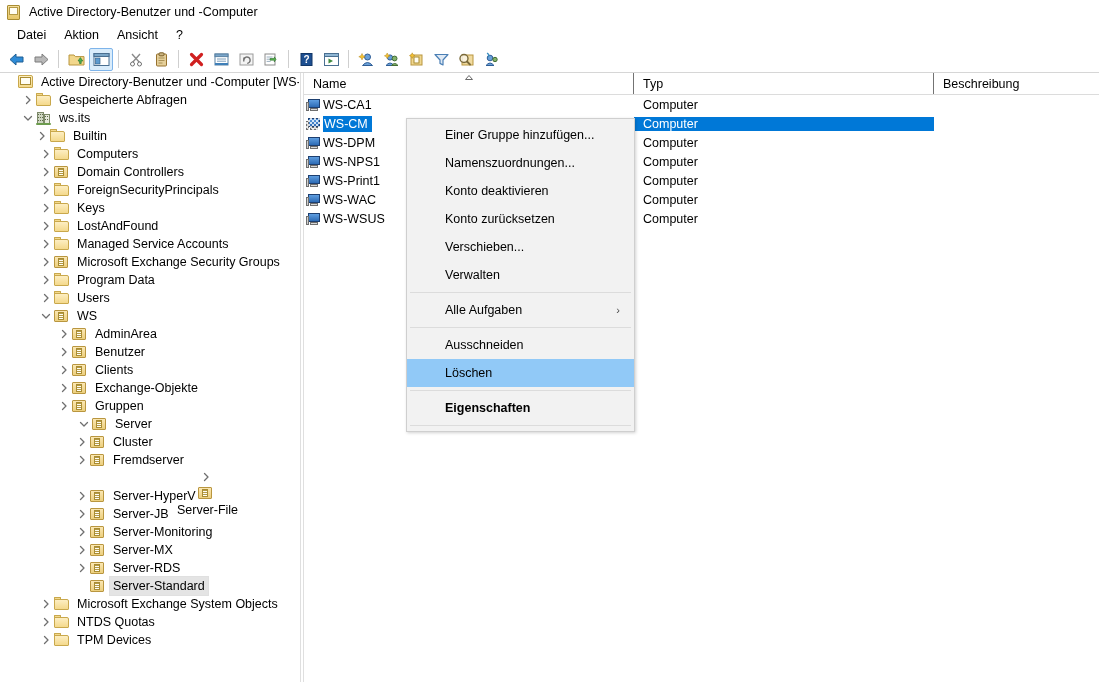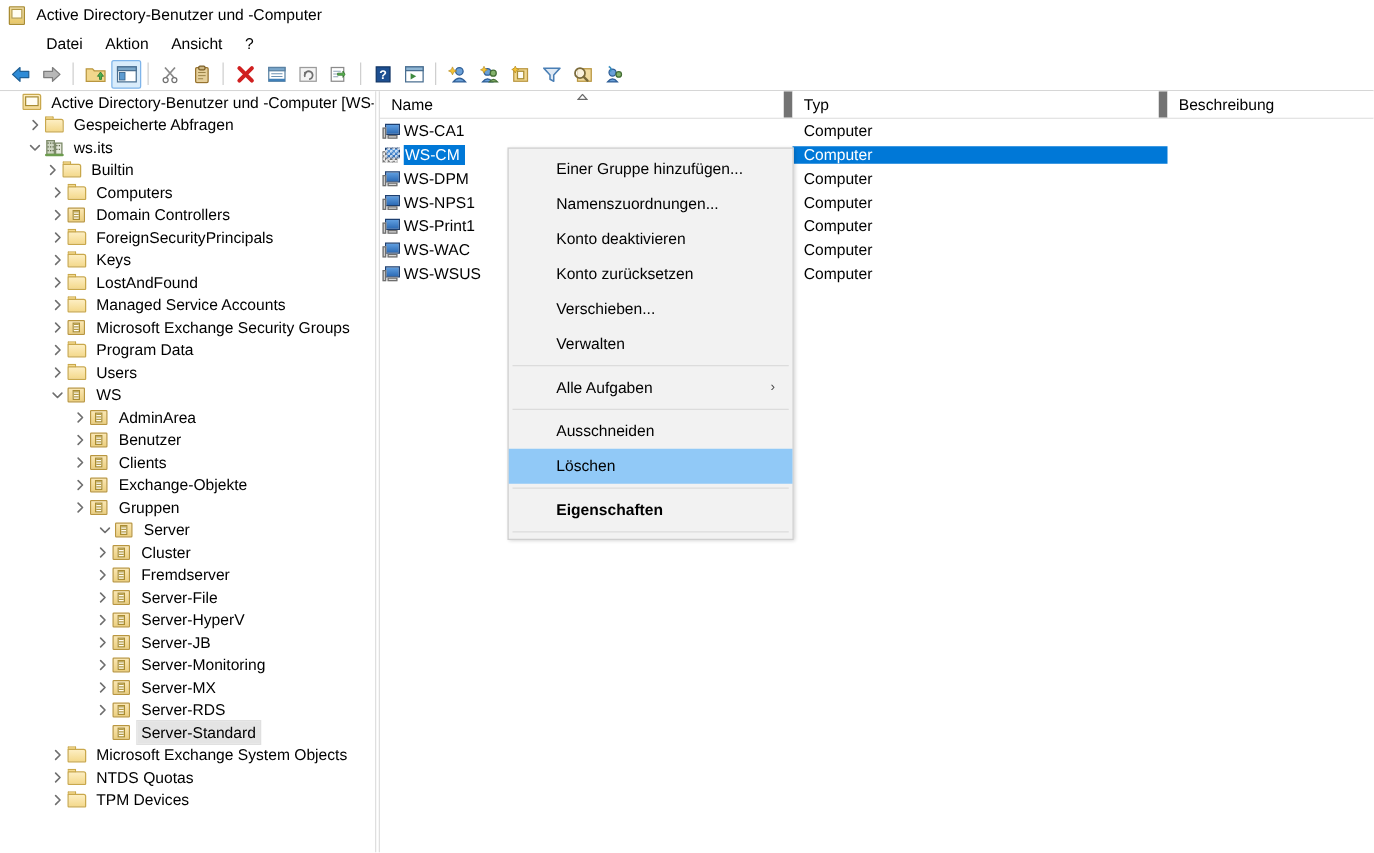--- a/index.html
+++ b/index.html
@@ -47,21 +47,20 @@
   }
 
   
   #menubar {
     height: 22px;
     display: flex;
     align-items: center;
     padding-left: 8px;
     background: #ffffff;
     border-bottom: none;
-    margin-left: 20px;
   }
   #menubar .menu-item {
     font-size: 12.5px;
     padding: 2px 9px;
     color: #000;
     cursor: default;
     white-space: nowrap;
   }
 
   
@@ -226,21 +225,21 @@
     align-items: stretch;
     background: #ffffff;
     border-bottom: 1px solid #dcdcdc;
     position: relative;
   }
   .hcell {
     display: flex; align-items: center;
     padding-left: 9px;
     font-size: 12.5px;
     color: #000;
-    border-right: 7px solid #737373;
+    border-right: 1px solid #737373;
     position: relative;
     cursor: default;
     background:#fff;
   }
   .hcell .sortcaret {
     position:absolute; left:50%; top:1px; transform:translateX(-50%);
     color:#5a5a5a; font-size:8px; line-height:8px;
   }
   .hcell.c-name { width: 330px; flex:0 0 330px; }
   .hcell.c-typ  { width: 300px; flex:0 0 300px; }
@@ -752,21 +751,21 @@
         </span>
         <span class="ic ou">
           <span class="f-back"></span>
           <span class="f-page"></span>
           <span class="f-line" style="top: 5px;"></span>
           <span class="f-line" style="top: 7px;"></span>
           <span class="f-line" style="top: 9px;"></span>
         </span>
         <span class="lbl">Fremdserver</span>
       </div>
-      <div class="tree-row" style="padding-left: 74px;">
+      <div class="tree-row" style="padding-left: 112px; flex-direction: column;">
         <span class="twisty">
           <svg width="10" height="10" viewBox="0 0 10 10">
             <path d="M3.5 1.5 L7 5 L3.5 8.5" fill="none" stroke="#6f6f6f" stroke-width="1.3" stroke-linecap="round" stroke-linejoin="round"></path>
           </svg>
         </span>
         <span class="ic ou">
           <span class="f-back"></span>
           <span class="f-page"></span>
           <span class="f-line" style="top: 5px;"></span>
           <span class="f-line" style="top: 7px;"></span>

